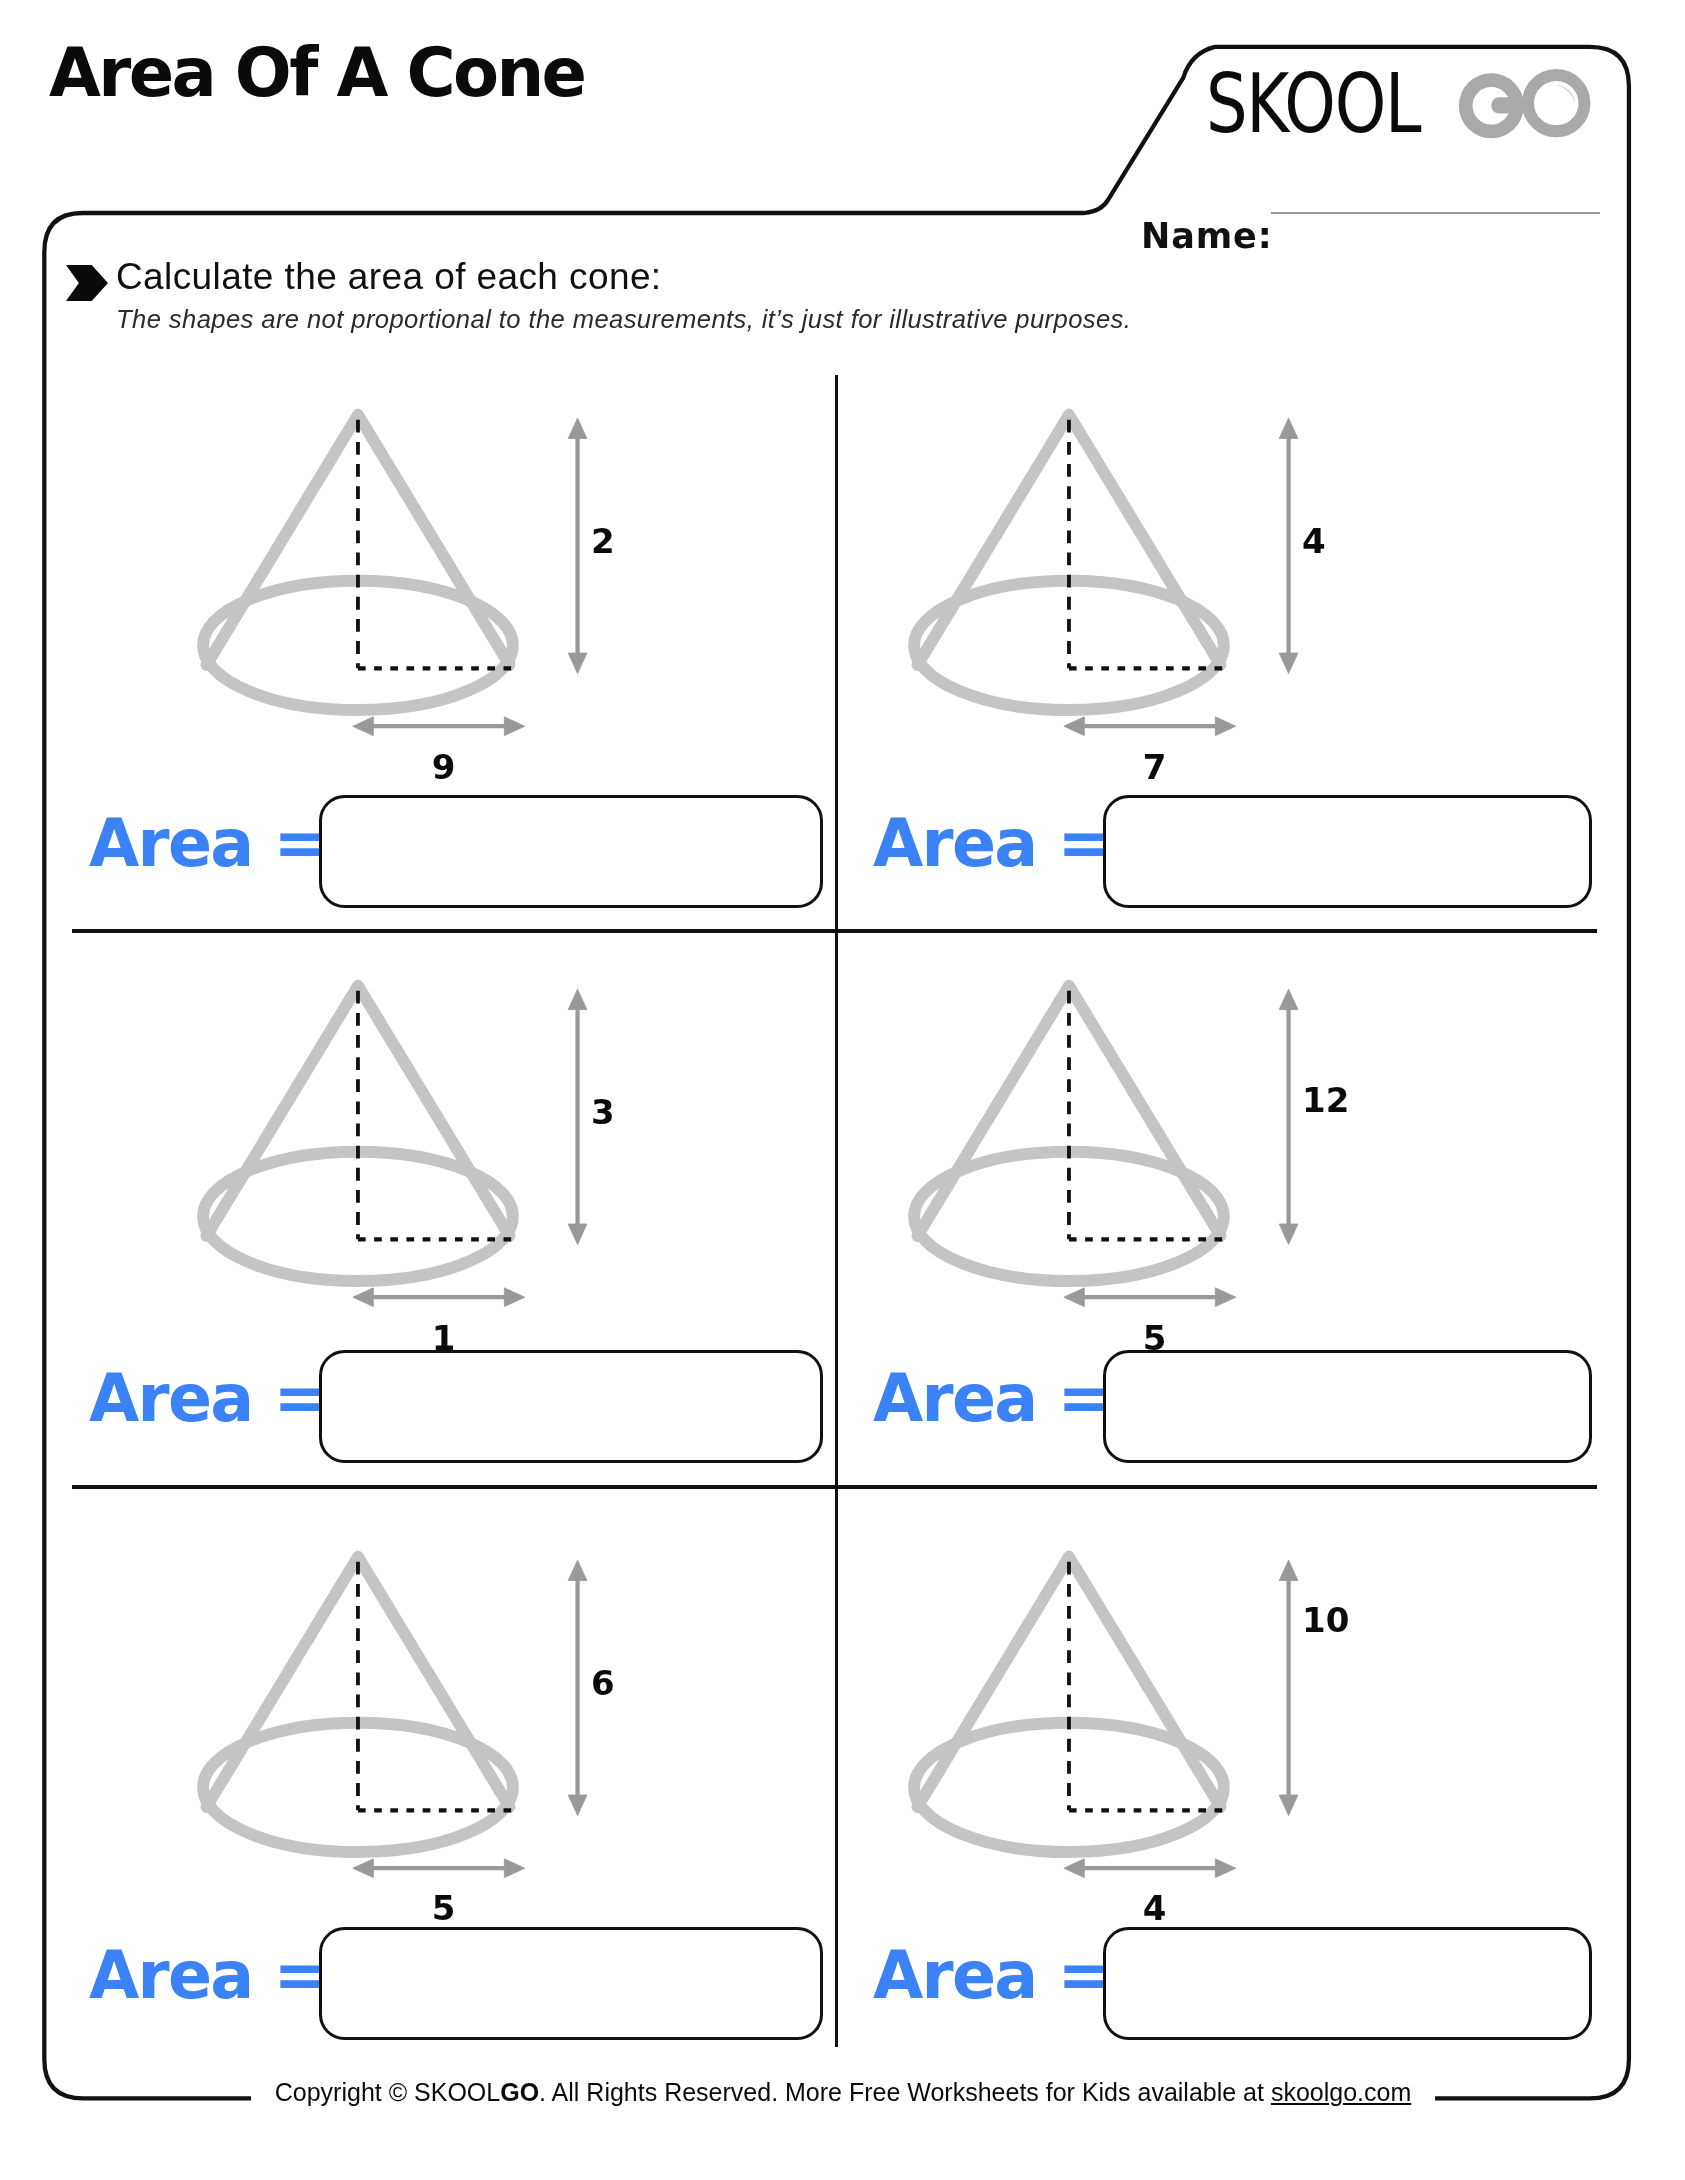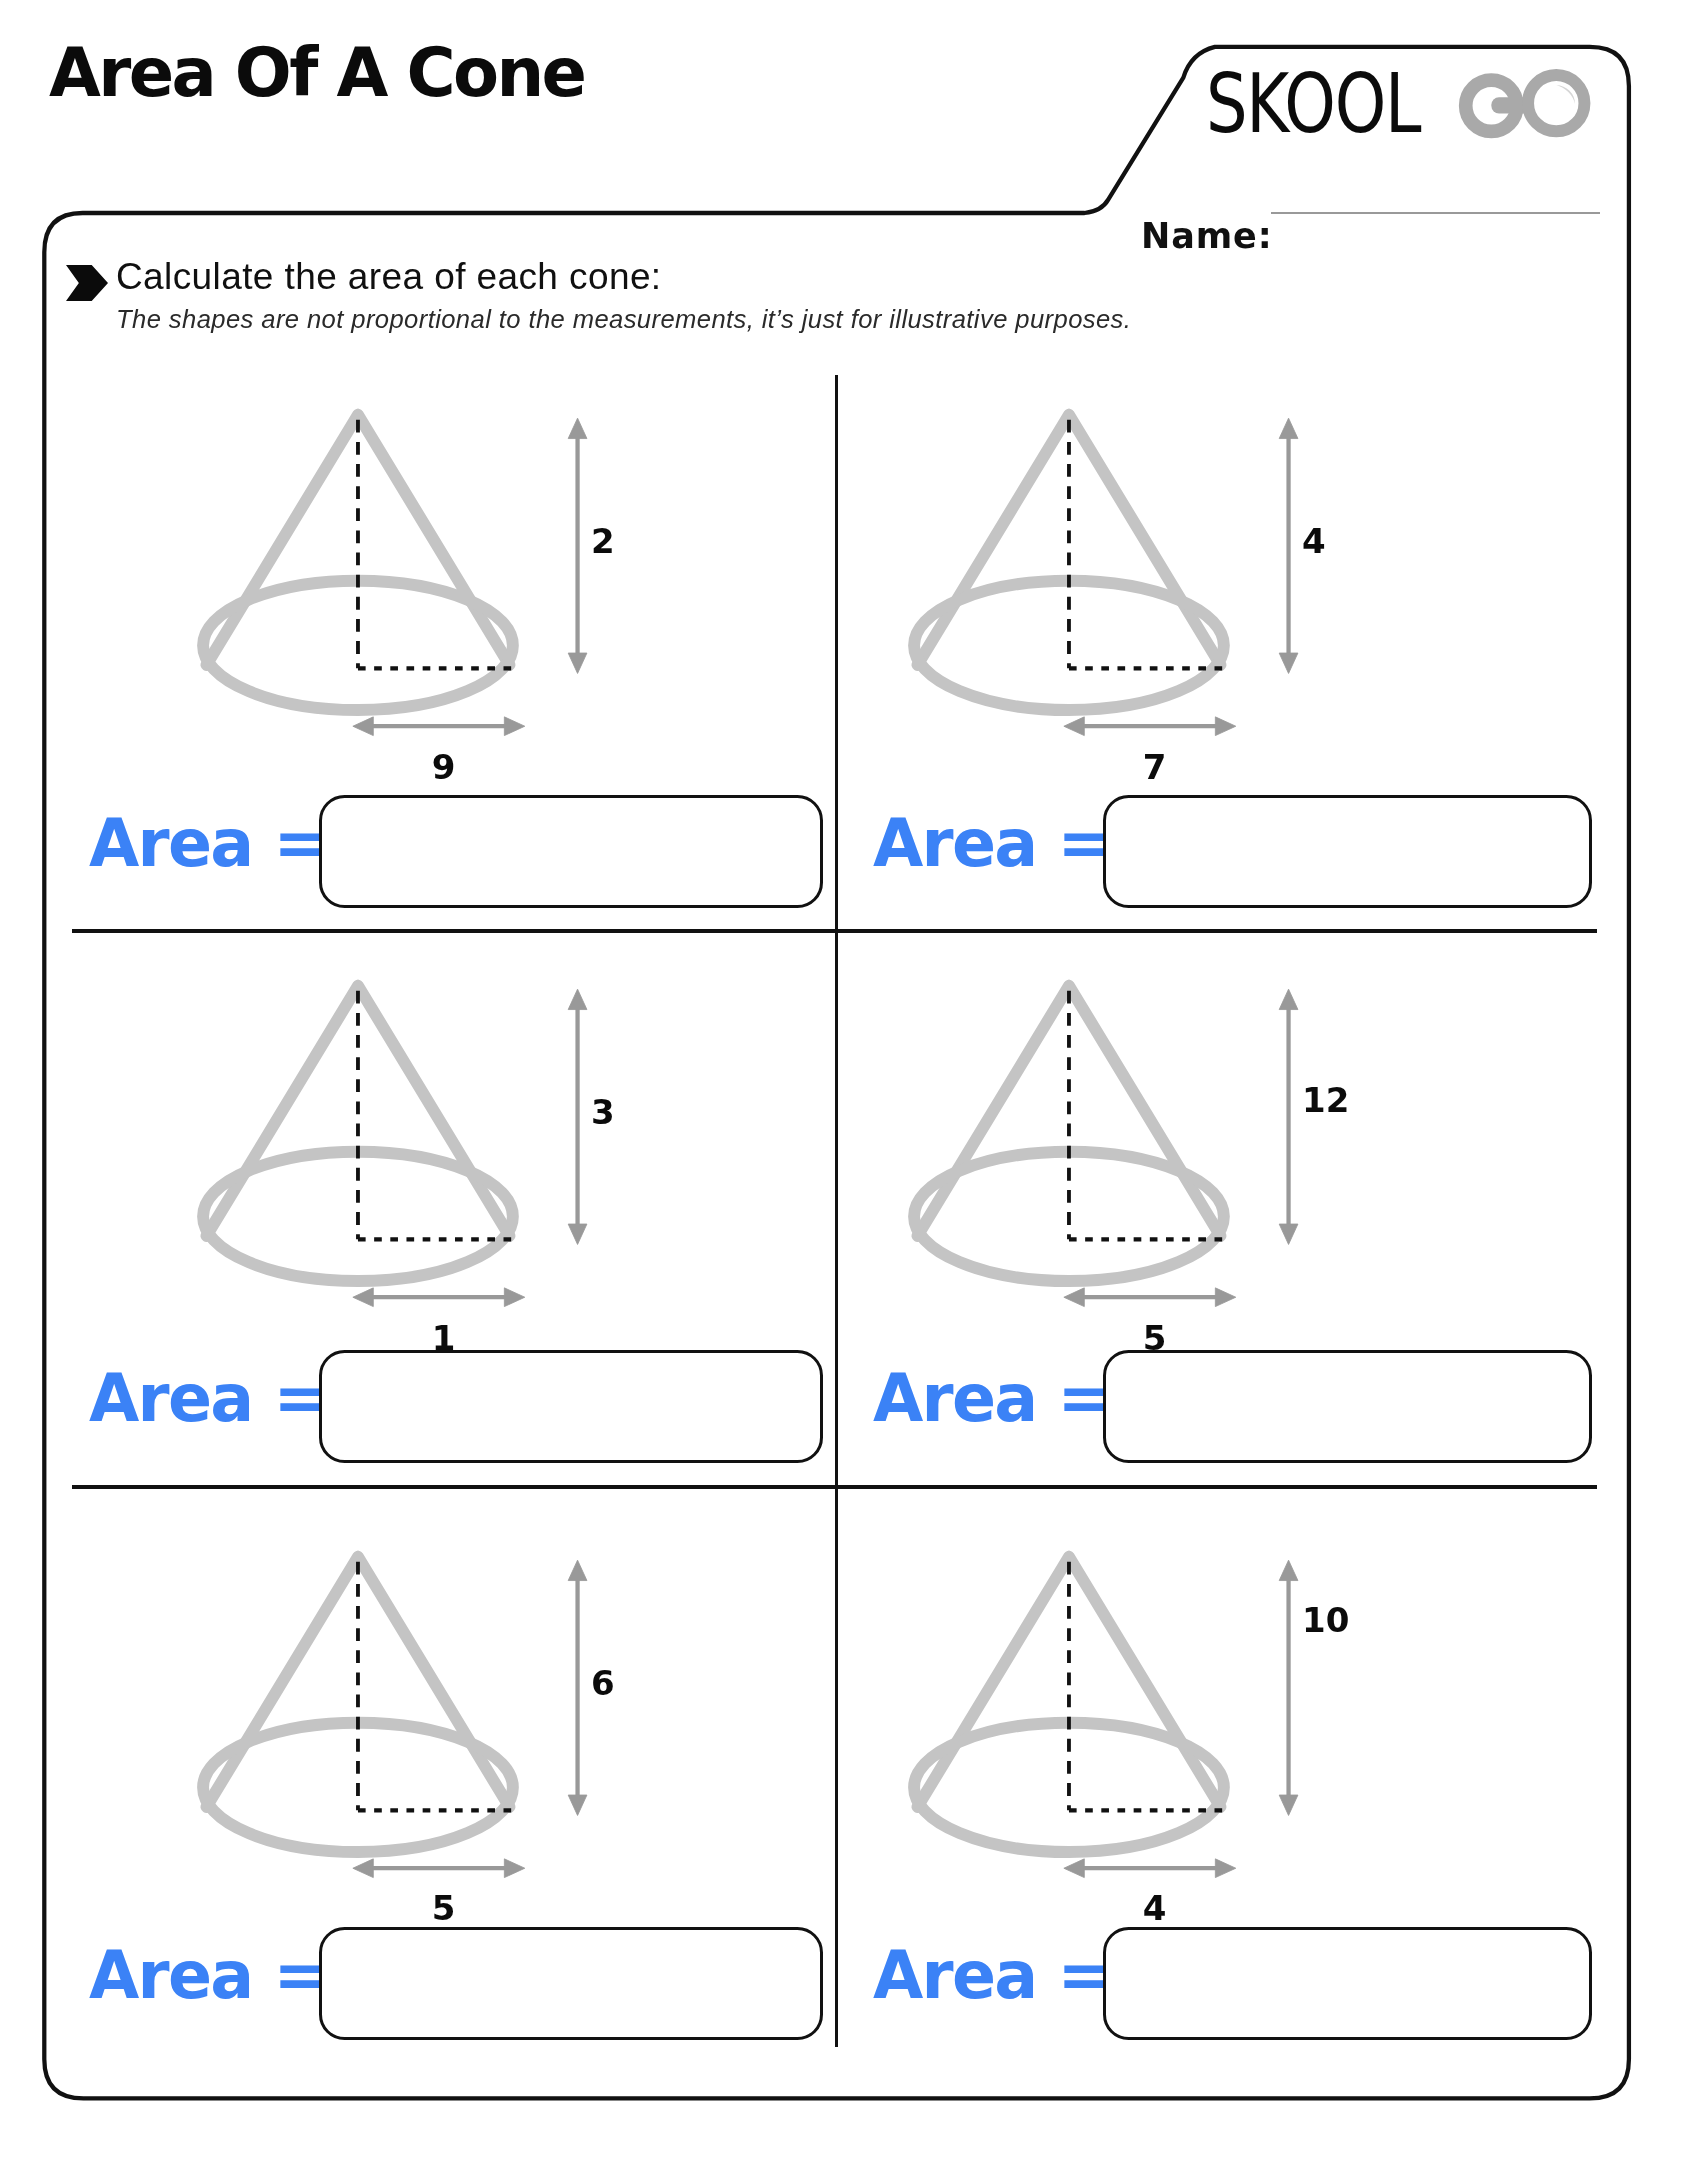--- a/index.html
+++ b/index.html
@@ -199,15 +199,20 @@
         <polygon points="268,377 268,399 244,388"></polygon>
           <polygon points="422,377 422,399 446,388"></polygon>
         </g>
     </svg>
     <div class="abs dim-label height-label" style="left:1302px;top:1572px;margin-top:28px;">10</div>
     <div class="abs dim-label radius-label" style="left:1116px;top:1888px;">4</div>
     <div class="abs area-label" style="left:873px;top:1938px;">Area =</div>
     <div class="abs answer-box" style="left:1103px;top:1927px;width:483px;"></div>
   </div>
 
+  <div class="abs footer">
+    <span class="inner">
+      <span>Copyright © </span><span>SKOOL</span><span class="bold">GO</span><span>. All Rights Reserved. More Free Worksheets for Kids available at </span><span class="link">skoolgo.com</span>
+    </span>
+  </div>
 
 </div>
 
 
 </body></html>

